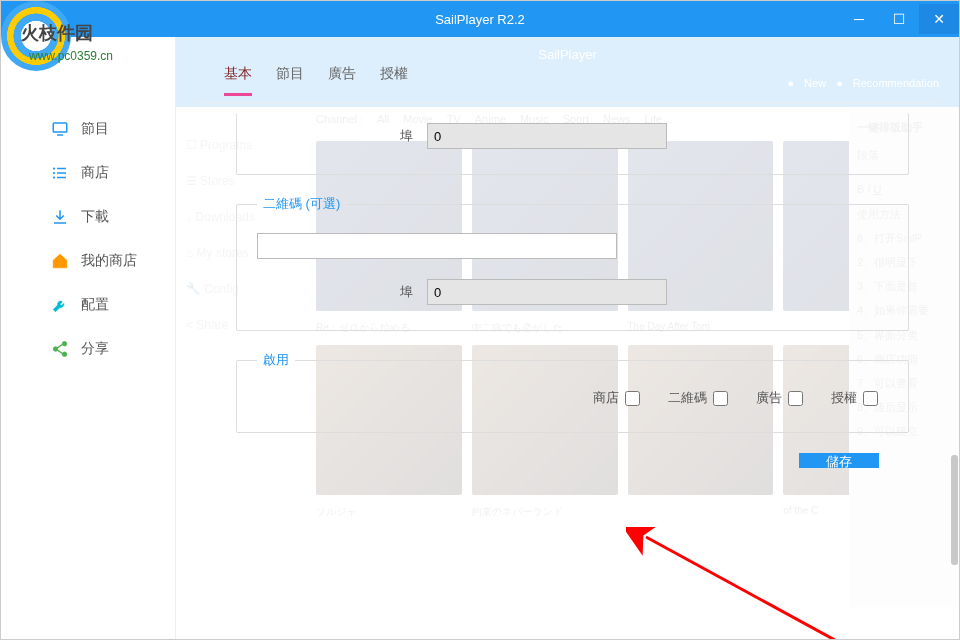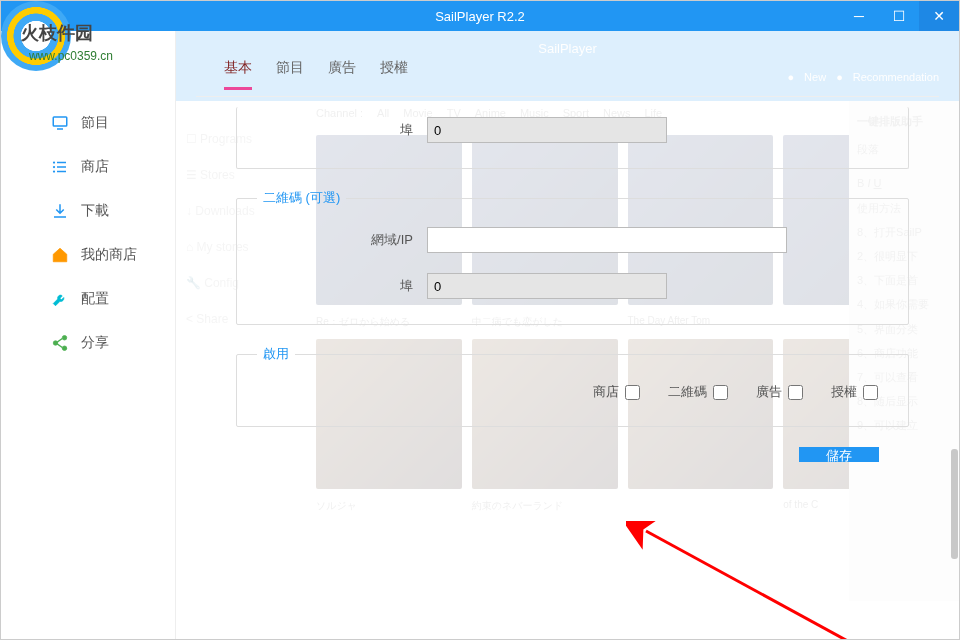--- a/index.html
+++ b/index.html
@@ -1,18 +1,18 @@
 <!DOCTYPE html>
 <html><head>
 <meta charset="utf-8">
 <style>
 * { margin: 0; padding: 0; box-sizing: border-box; font-family: "Microsoft YaHei", "PingFang TC", sans-serif; }
 body { width: 960px; height: 640px; overflow: hidden; background: #fff; position: relative; border: 1px solid #ccc; }
 
-.titlebar { height: 30px; background: #2196f3; color: #fff; display: flex; align-items: center; position: relative; }
+.titlebar { height: 36px; background: #2196f3; color: #fff; display: flex; align-items: center; position: relative; }
 .titlebar-title { position: absolute; left: 50%; transform: translateX(-50%); font-size: 13px; }
 .win-controls { position: absolute; right: 0; display: flex; }
 .win-btn { width: 40px; height: 30px; display: flex; align-items: center; justify-content: center; font-size: 14px; cursor: pointer; }
 .win-btn.close { background: #1e88e5; }
 
 .logo-overlay { position: absolute; top: 0; left: 0; z-index: 100; }
 .logo-circle { width: 70px; height: 70px; border-radius: 50%; background: radial-gradient(circle, #fff 30%, #3fa9f5 31%, #3fa9f5 45%, #ffcc00 46%, #ffcc00 58%, #3fa9f5 59%); position: relative; }
 .logo-text { position: absolute; top: 20px; left: 20px; font-size: 18px; font-weight: bold; color: #444; white-space: nowrap; }
 .logo-url { position: absolute; top: 48px; left: 28px; font-size: 12px; color: #2e7d32; white-space: nowrap; }
 
@@ -223,21 +223,20 @@
       <fieldset style="border-top:none;padding-top:10px">
         <div class="form-row">
           <div class="form-label">埠</div>
           <input class="form-input" value="0" style="">
         </div>
       </fieldset>
 
       <fieldset>
         <legend>二維碼 (可選)</legend>
         <div class="form-row">
-          <div class="form-label">網域/IP</div>
           <input class="form-input long" value="" style="">
         </div>
         <div class="form-row">
           <div class="form-label">埠</div>
           <input class="form-input" value="0" style="">
         </div>
       </fieldset>
 
       <fieldset>
         <legend>啟用</legend>

